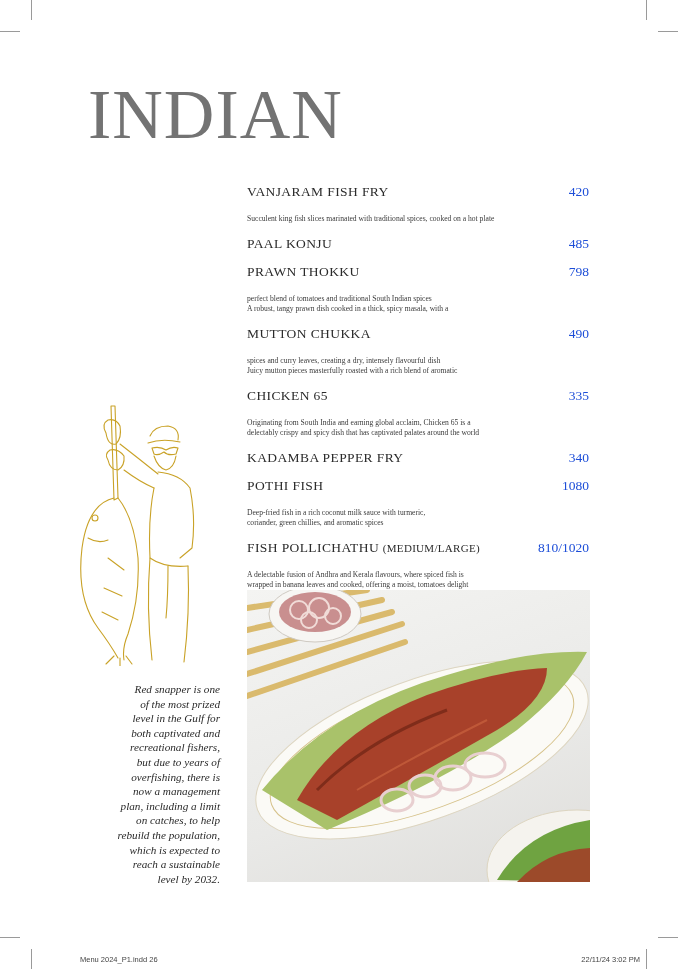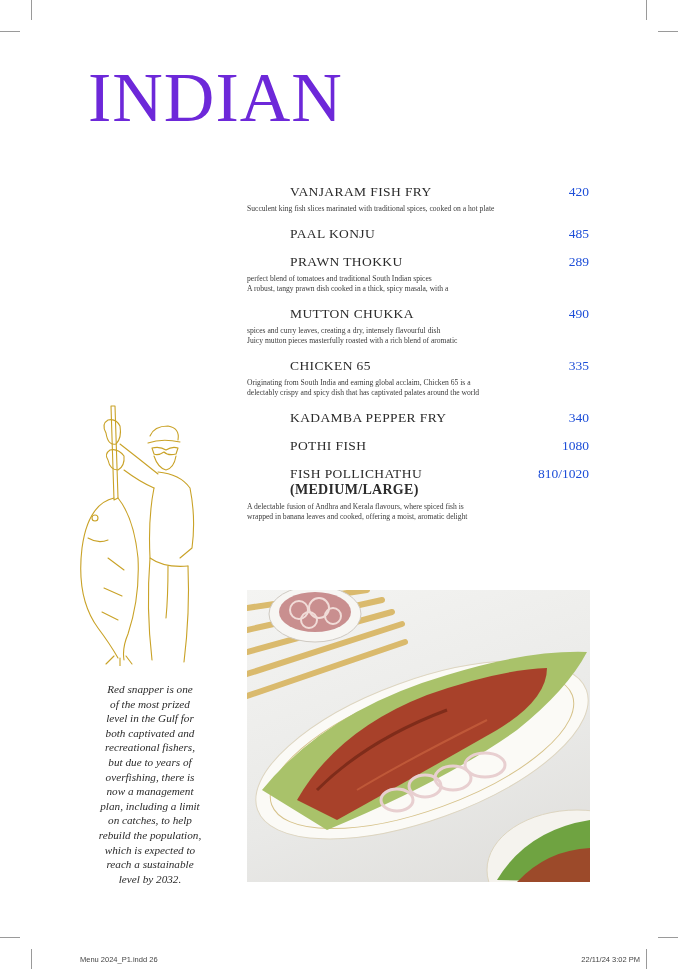--- a/index.html
+++ b/index.html
@@ -1,27 +1,27 @@
 <!DOCTYPE html>
 <html><head>
 <meta charset="utf-8">
 <style>
   html, body { margin: 0; padding: 0; }
   body { width: 678px; height: 969px; background: #ffffff; position: relative; overflow: hidden; font-family: "Liberation Serif", serif; color: #2a2a2a; }
   .crop { position: absolute; background: #9a9a9a; }
-  .title { position: absolute; left: 88px; top: 63px; font-size: 70px; letter-spacing: 1px; color: #6d28d9; font-family: "Liberation Serif", serif; line-height: 1; }
+  .title { position: absolute; left: 88px; top: 80px; font-size: 70px; letter-spacing: 1px; color: #737373; font-family: "Liberation Serif", serif; line-height: 1; }
   .menu { position: absolute; left: 247px; top: 184px; width: 342px; }
   .item { margin-bottom: 12px; }
-  .row { display: flex; justify-content: space-between; align-items: baseline; margin-left: 43px; }
+  .row { display: flex; justify-content: space-between; align-items: baseline; }
   .name { font-size: 13.5px; letter-spacing: 0.4px; color: #2b2b2b; }
-  .name small { font-size: 14px; letter-spacing: 0.3px; font-weight: bold; }
+  .name small { font-size: 11px; letter-spacing: 0.3px; }
   .price { font-size: 13.5px; color: #1d4ed8; }
-  .desc { font-size: 7.6px; line-height: 10px; color: #3a3a3a; margin-top: 4px; }
+  .desc { font-size: 7.6px; line-height: 10px; color: #3a3a3a; margin-top: 14px; }
   .illus { position: absolute; left: 68px; top: 398px; width: 135px; height: 268px; }
-  .note { position: absolute; left: 80px; top: 682px; width: 140px; text-align: center; font-style: italic; font-size: 11.2px; line-height: 14.6px; color: #2a2a2a; }
+  .note { position: absolute; left: 80px; top: 682px; width: 140px; text-align: right; font-style: italic; font-size: 11.2px; line-height: 14.6px; color: #2a2a2a; }
   .photo { position: absolute; left: 247px; top: 590px; width: 343px; height: 292px; background: linear-gradient(160deg, #f4f4f2 0%, #e9e9e7 60%, #deddda 100%); overflow: hidden; }
   .footer { position: absolute; top: 955px; font-family: "Liberation Sans", sans-serif; font-size: 7.5px; color: #444; padding-left: 36px; }
 </style>
 </head>
 <body>
 
 <div class="crop" style="left:31px;top:0;width:1px;height:20px;"></div>
 <div class="crop" style="left:0;top:31px;width:20px;height:1px;"></div>
 <div class="crop" style="left:646px;top:0;width:1px;height:20px;"></div>
 <div class="crop" style="left:658px;top:31px;width:20px;height:1px;"></div>
@@ -44,21 +44,21 @@
   </div>
   <div class="item">
     <div class="row">
         <span class="name">PAAL KONJU</span>
         <span class="price">485</span>
       </div>
   </div>
   <div class="item">
     <div class="row">
         <span class="name">PRAWN THOKKU</span>
-        <span class="price">289</span>
+        <span class="price">798</span>
       </div>
     <div class="desc">
         <div>perfect blend of tomatoes and traditional South Indian spices</div>
         <div>A robust, tangy prawn dish cooked in a thick, spicy masala, with a</div>
       </div>
   </div>
   <div class="item">
     <div class="row">
         <span class="name">MUTTON CHUKKA</span>
         <span class="price">490</span>
@@ -82,29 +82,33 @@
     <div class="row">
         <span class="name">KADAMBA PEPPER FRY</span>
         <span class="price">340</span>
       </div>
   </div>
   <div class="item">
     <div class="row">
         <span class="name">POTHI FISH</span>
         <span class="price">1080</span>
       </div>
+    <div class="desc">
+        <div>Deep-fried fish in a rich coconut milk sauce with turmeric,</div>
+        <div>coriander, green chillies, and aromatic spices</div>
+      </div>
   </div>
   <div class="item">
     <div class="row">
         <span class="name"><span>FISH POLLICHATHU</span> <small>(MEDIUM/LARGE)</small></span>
         <span class="price">810/1020</span>
       </div>
     <div class="desc">
         <div>A delectable fusion of Andhra and Kerala flavours, where spiced fish is</div>
-        <div>wrapped in banana leaves and cooked, offering a moist, aromatic delight</div>
+        <div>wrapped in banana leaves and cooked, offering a moist, tomatoes delight</div>
       </div>
   </div>
 </div>
 
 <svg class="illus" viewBox="0 0 135 268" fill="none" stroke="#c9a227" stroke-width="1.1" stroke-linecap="round" stroke-linejoin="round">
 
   <path d="M43 8 L47 8 L50 100 L46 102 Z"></path>
 
   <path d="M38 35 Q33 26 40 22 Q48 20 52 28 Q54 40 48 46 Q40 48 38 35"></path>
   <path d="M40 62 Q36 56 42 52 Q50 50 56 58 Q57 68 50 72 Q42 72 40 62"></path>

